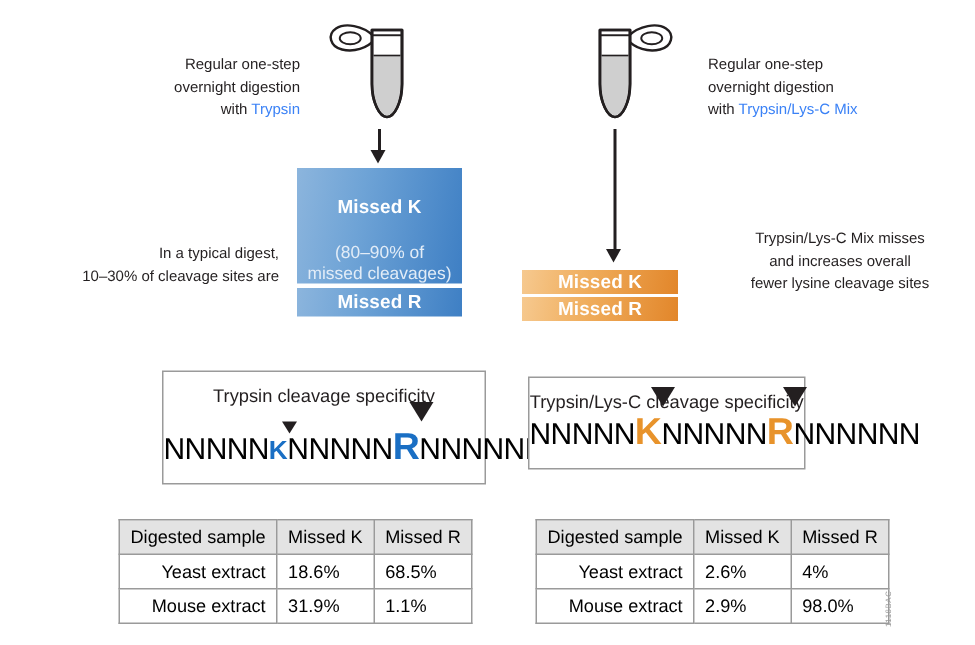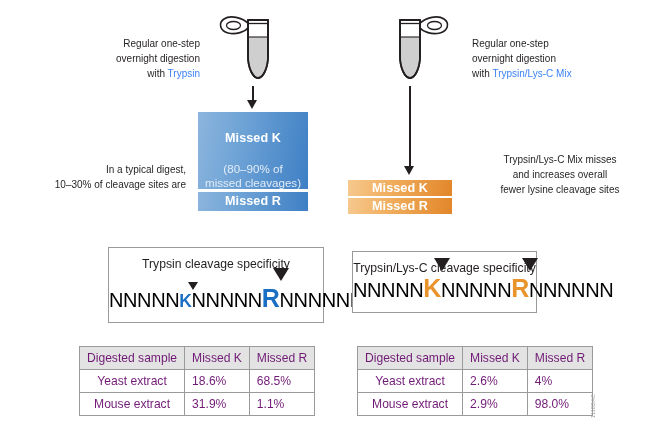--- a/index.html
+++ b/index.html
@@ -156,35 +156,35 @@
     top: -16px; left: 100%; margin-left: -7px;
   }
   .res.blue   .letter { color: #1a6fc4; }
   .res.orange .letter { color: #e8932b; }
 
   
   .dtable {
     position: absolute;
     border-collapse: collapse;
     font-size: 12.1px;
-    color: #701a75;
+    color: #000000;
     background: #ffffff;
   }
   .dtable th, .dtable td {
     border: 1px solid #9a9a9a;
     padding: 4px 7px;
     font-weight: normal;
     white-space: nowrap;
   }
   .dtable thead th {
     background: #e3e3e3;
     text-align: left;
   }
   .dtable thead th.num { text-align: center; }
-  .dtable tbody td.label { text-align: center; }
+  .dtable tbody td.label { text-align: right; }
   .dtable tbody td.num   { text-align: left; }
 
   
   .code-vert {
     position: absolute;
     font-size: 5.2px;
     color: #9b9b9b;
     letter-spacing: .4px;
     transform: rotate(-90deg);
     transform-origin: left top;

